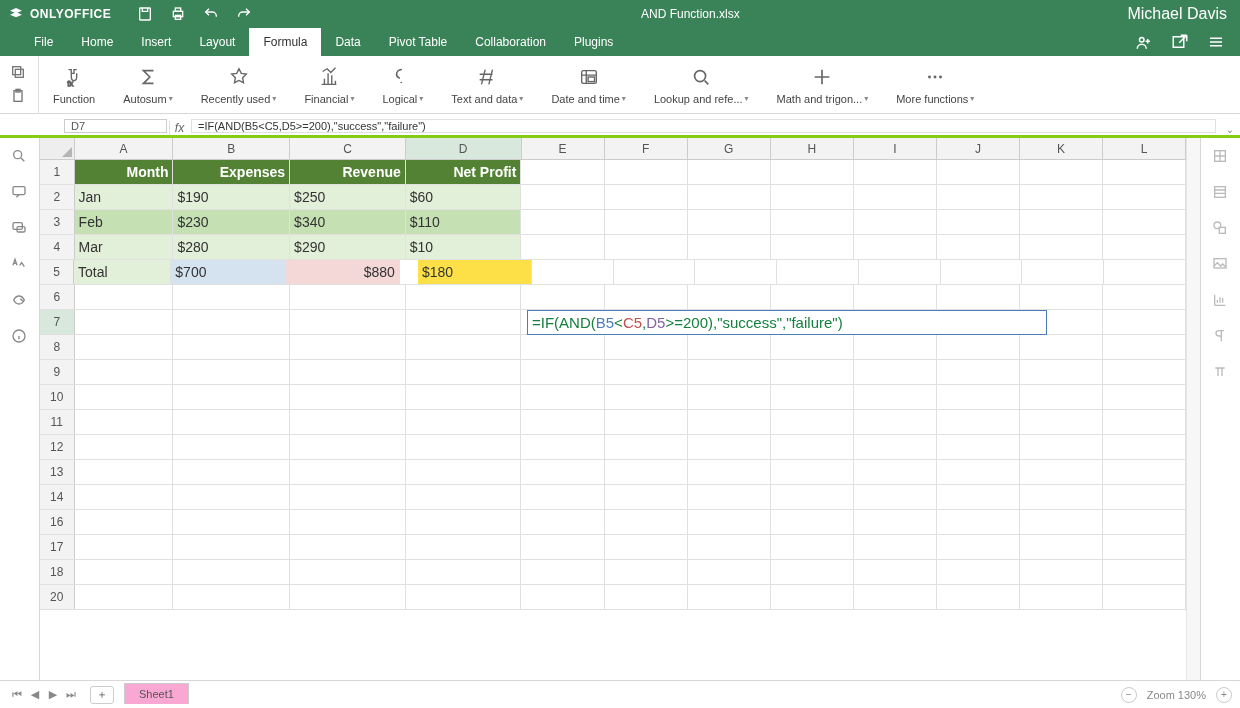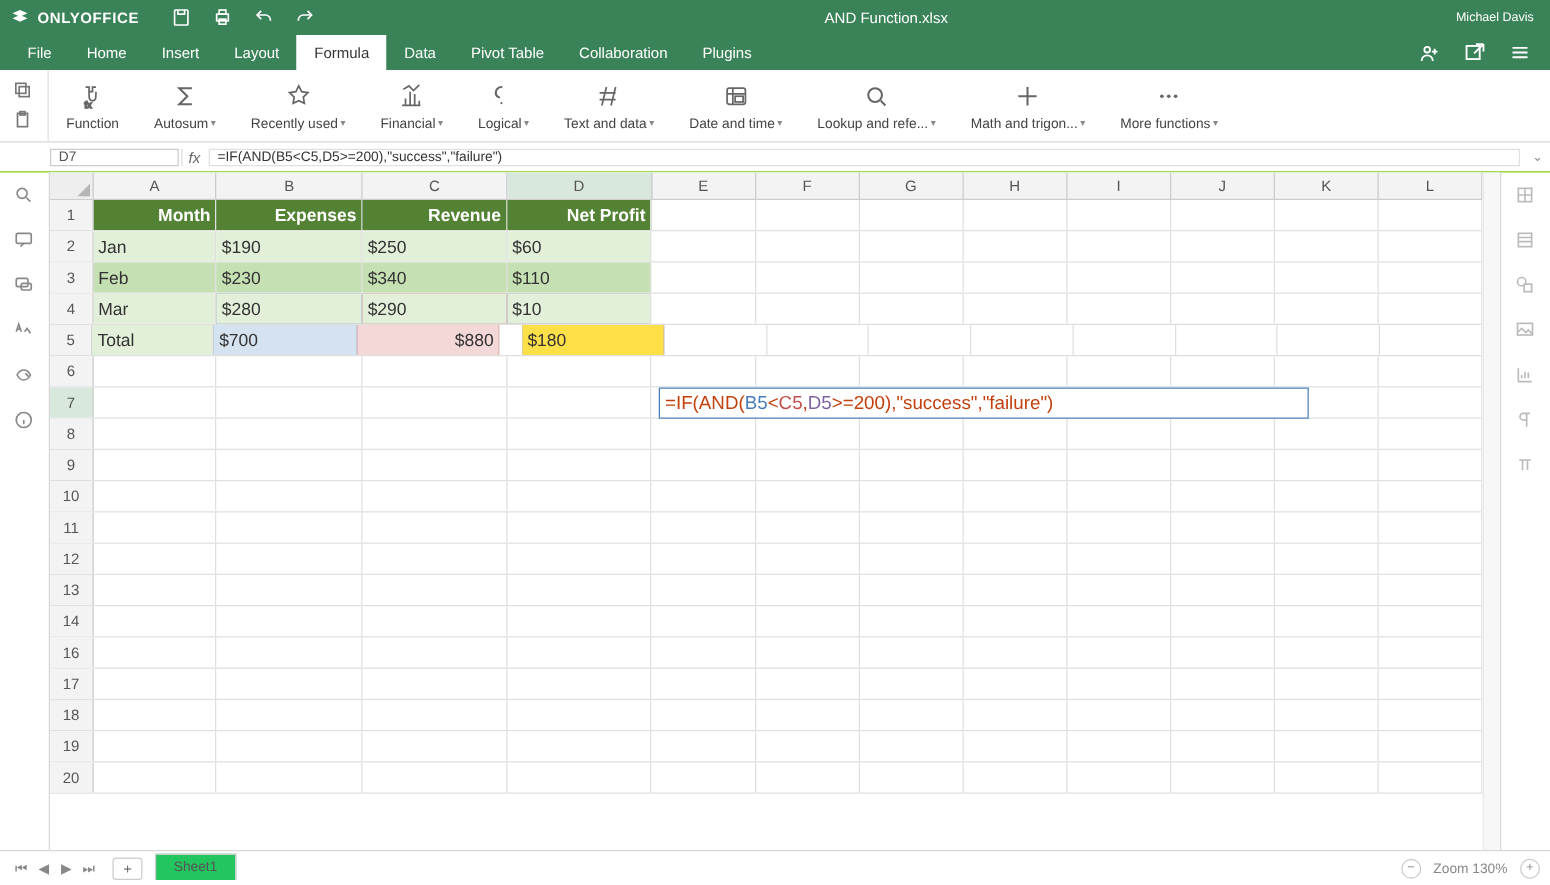--- a/index.html
+++ b/index.html
@@ -5,41 +5,41 @@
 * { margin:0; padding:0; box-sizing:border-box; font-family:Arial,Helvetica,sans-serif; }
 body { width:1240px; height:708px; overflow:hidden; background:#fff; font-size:12px; color:#333; }
 
 
 .titlebar { height:28px; background:#3a8358; display:flex; align-items:center; color:#fff; padding:0 8px; }
 .titlebar .logo { display:flex; align-items:center; gap:6px; font-size:12px; font-weight:bold; letter-spacing:0.5px;text-align:right; }
 .titlebar .logo-icon { width:16px; height:16px; display:inline-block; }
 .titlebar .qa-icons { display:flex; gap:15px; margin-left:25px; align-items:center; }
 .titlebar .qa-icons span { width:18px; height:18px; display:flex; align-items:center; justify-content:center; cursor:pointer; }
 .titlebar .doc-title { flex:1; text-align:center; font-size:12px; }
-.titlebar .user { font-size:10px; margin-right:5px; }
-
-
-.menubar { height:28px; background:#3a8358; display:flex; align-items:center; color:#fff; padding-left:8px; }
+.titlebar .user { font-size:16px; margin-right:5px; }
+
+
+.menubar { height:28px; background:#3a8358; display:flex; align-items:center; color:#fff; padding-left:20px; }
 .menubar .menu-item { padding:0 14px; height:28px; line-height:28px; font-size:12px; cursor:pointer; }
 .menubar .menu-item.active { background:#fff; color:#333; }
 .menubar .spacer { flex:1; }
 .menubar .right-icons { display:flex; gap:18px; align-items:center; padding-right:15px; }
 .menubar .right-icons span { width:18px; height:18px; display:flex; align-items:center; justify-content:center; cursor:pointer; }
 
 
 .ribbon { height:58px; background:#fff; border-bottom:1px solid #d8d8d8; display:flex; align-items:center; padding:0 6px; }
 .ribbon .left-tools { display:flex; flex-direction:column; gap:6px; padding:4px 10px 4px 4px; border-right:1px solid #e0e0e0; height:100%; justify-content:center; }
 .ribbon .left-tools span { width:18px; height:18px; cursor:pointer; color:#666; }
 .ribbon .grp { display:flex; flex-direction:column; align-items:center; justify-content:center; padding:0 14px; height:100%; cursor:pointer; color:#444; gap:4px; }
 .ribbon .grp .ic { height:24px; display:flex; align-items:center; justify-content:center; color:#666; }
 .ribbon .grp .lbl { font-size:11px; white-space:nowrap; display:flex; align-items:center; gap:2px; }
 .ribbon .grp .caret { font-size:8px; color:#888; }
 
 
-.formula-row { height:24px; border-bottom:1px solid #84cc16; display:flex; align-items:center; }
+.formula-row { height:24px; border-bottom:3px solid #84cc16; display:flex; align-items:flex-end;padding-left:24px; }
 .formula-row .leftpad { width:40px; border-right:1px solid #d8d8d8; }
 .formula-row .namebox { width:103px; border:1px solid #ccc; margin:2px 2px 2px 0; padding:0 6px; font-size:11px; display:flex; align-items:center; color:#555; background:#fff; }
 .formula-row .fx { width:20px; display:flex; align-items:center; justify-content:center; color:#666; font-style:italic; font-size:12px; border-left:1px solid #e0e0e0; }
 .formula-row .fbar { flex:1; border:1px solid #e0e0e0; margin:2px 4px 2px 2px; padding:0 6px; font-size:11px; display:flex; align-items:center; color:#333; background:#fff; }
 .formula-row .expand { width:20px; display:flex; align-items:center; justify-content:center; color:#888; font-size:10px; cursor:pointer; }
 
 
 .main { display:flex; height:calc(708px - 28px - 28px - 58px - 24px - 28px); }
 .left-sidebar { width:40px; border-right:1px solid #d8d8d8; display:flex; flex-direction:column; align-items:center; padding-top:10px; gap:18px; color:#888; }
 .left-sidebar span { width:18px; height:18px; cursor:pointer; }
@@ -78,30 +78,30 @@
 .totA::after{border-color:#4a7ebB}
 .totB::after{border-color:#c0504d}
 .totC::after{border-color:#8064a2}
 .outB{position:relative}.outC{position:relative}.outD{position:relative}
 .outB::after{border-color:#4a7ebB}
 .outC::after{border-color:#c0504d}
 .outD::after{border-color:#8064a2}
 
 
 .formula-cell { position:absolute; left:487px; top:172px; height:25px; min-width:520px; border:1px solid #4a7ebB; background:#fff; font-size:15px; padding:0 4px; line-height:23px; font-family:Arial; z-index:5;}
-.formula-cell .p-black{color:#c2410c}
+.formula-cell .p-black{color:#15803d}
 .formula-cell .p-blue{color:#4a7ebB}
 .formula-cell .p-red{color:#c0504d}
 .formula-cell .p-purple{color:#8064a2}
 
 
 .statusbar { height:28px; border-top:1px solid #d8d8d8; display:flex; align-items:center; font-size:11px; color:#555; padding:0 8px; background:#fff; }
 .statusbar .nav-btn { width:18px; text-align:center; color:#888; cursor:pointer; }
 .statusbar .addsheet { width:24px; height:18px; border:1px solid #ccc; border-radius:3px; display:flex; align-items:center; justify-content:center; margin:0 10px; cursor:pointer;}
-.statusbar .tab { padding:4px 14px; border:1px solid #ccc; border-bottom:none; background:#22c55e; font-size:11px; cursor:pointer; position:relative; top:-1px;}
+.statusbar .tab { padding:4px 14px; border:1px solid #ccc; border-bottom:none; background:#f9a8d4; font-size:11px; cursor:pointer; position:relative; top:-1px;}
 .statusbar .flex { flex:1 }
 .statusbar .zoom-ctrl { display:flex; gap:10px; align-items:center; color:#888;}
 .statusbar .zbtn { width:16px;height:16px;border:1px solid #ccc;border-radius:50%;display:flex;align-items:center;justify-content:center;font-size:10px;cursor:pointer;}
 .vscroll-space{width:14px;background:#f7f7f7;border-left:1px solid #e5e5e5;}
 
 svg{display:block}
 </style>
 </head>
 <body>
 
@@ -627,35 +627,20 @@
           <div class="cell cE"></div>
           <div class="cell cF"></div>
           <div class="cell cG"></div>
           <div class="cell cH"></div>
           <div class="cell cI"></div>
           <div class="cell cJ"></div>
           <div class="cell cK"></div>
           <div class="cell cL"></div>
         </div>
         <div class="row">
-          <div class="row-h">19</div>
-          <div class="cell cA"></div>
-          <div class="cell cB"></div>
-          <div class="cell cC"></div>
-          <div class="cell cD"></div>
-          <div class="cell cE"></div>
-          <div class="cell cF"></div>
-          <div class="cell cG"></div>
-          <div class="cell cH"></div>
-          <div class="cell cI"></div>
-          <div class="cell cJ"></div>
-          <div class="cell cK"></div>
-          <div class="cell cL"></div>
-        </div>
-        <div class="row">
           <div class="row-h">20</div>
           <div class="cell cA"></div>
           <div class="cell cB"></div>
           <div class="cell cC"></div>
           <div class="cell cD"></div>
           <div class="cell cE"></div>
           <div class="cell cF"></div>
           <div class="cell cG"></div>
           <div class="cell cH"></div>
           <div class="cell cI"></div>

